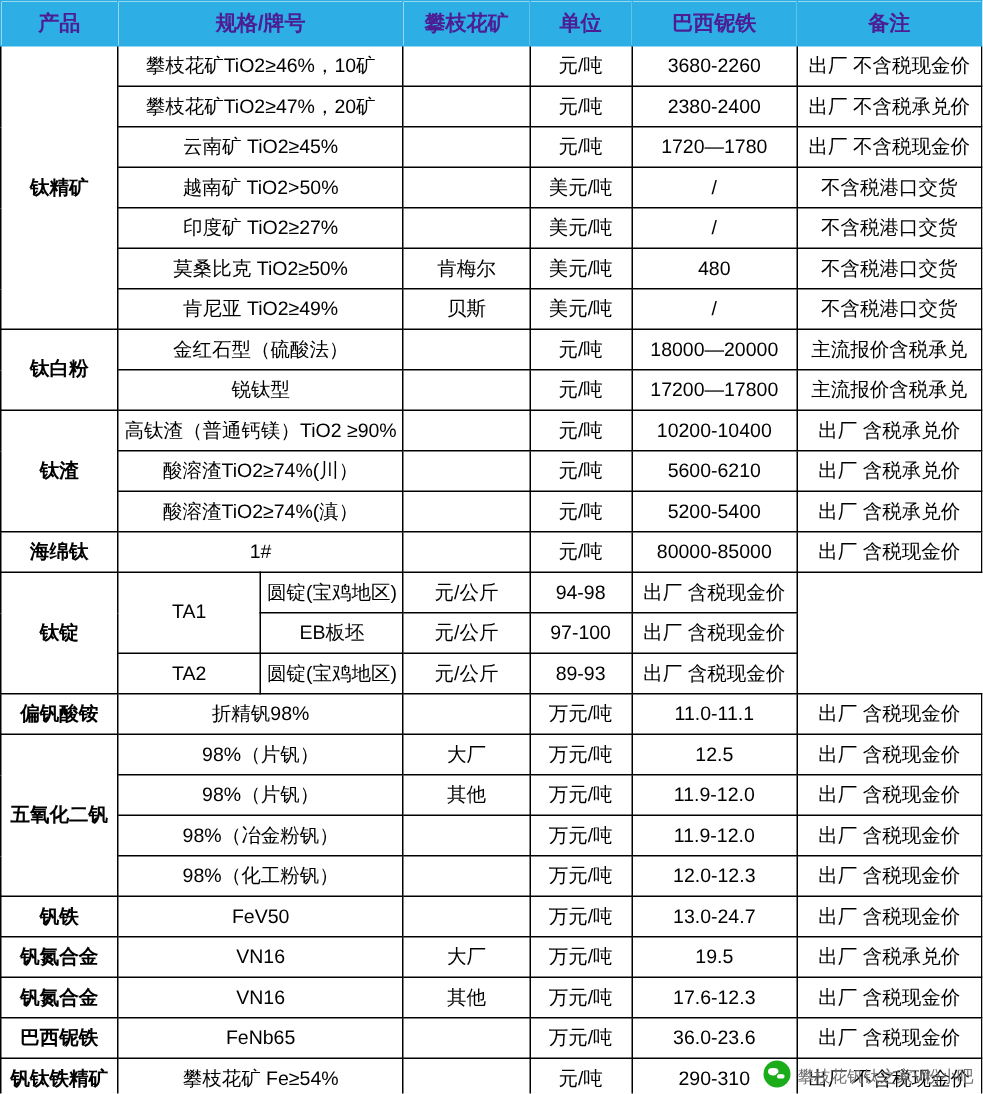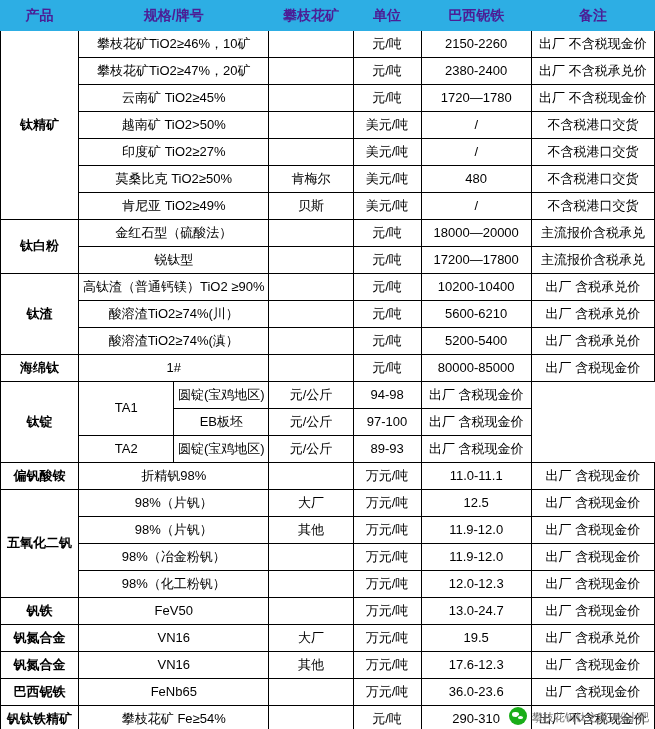--- a/index.html
+++ b/index.html
@@ -104,21 +104,21 @@
       <th style="width:123px">备注</th>
     </tr>
   </thead>
   <tbody>
 
     <tr>
       <td class="cat" rowspan="7">钛精矿</td>
       <td class="left" colspan="2">攀枝花矿TiO2≥46%，10矿</td>
       <td></td>
       <td>元/吨</td>
-      <td>2150-2260</td>
+      <td>3680-2260</td>
       <td>出厂 不含税现金价</td>
     </tr>
     <tr>
       <td class="left" colspan="2">攀枝花矿TiO2≥47%，20矿</td>
       <td></td>
       <td>元/吨</td>
       <td>2380-2400</td>
       <td>出厂 不含税承兑价</td>
     </tr>
     <tr>

